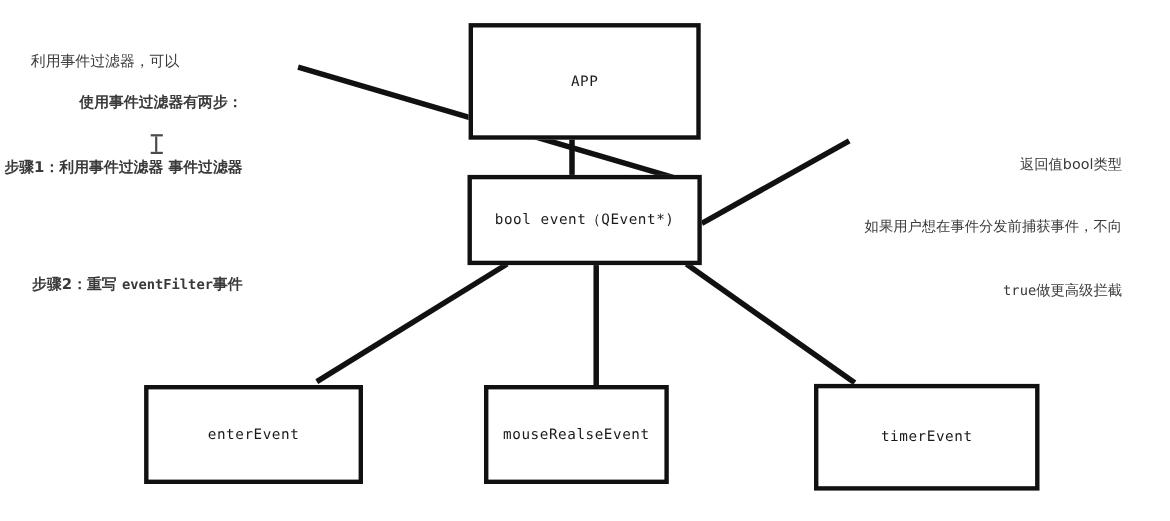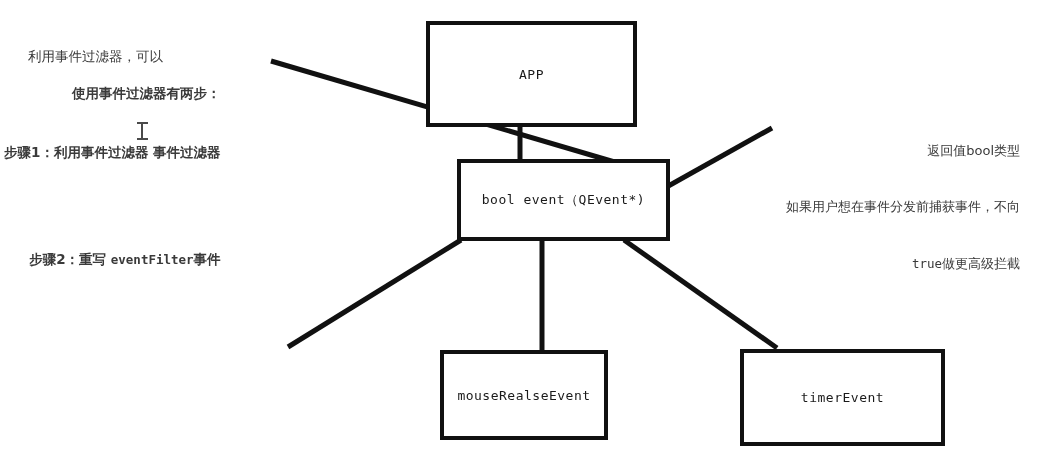--- a/index.html
+++ b/index.html
@@ -34,21 +34,21 @@
     color: #1a1a1a;
     letter-spacing: 0.5px;
     white-space: nowrap;
     text-align: center;
   }
   .node-label.cjk-mix {
     font-family: "DejaVu Sans Mono", "DejaVu Sans", monospace;
   }
 
   #node-app      { left: 426px; top: 21px;  width: 211px; height: 106px; }
-  #node-event    { left: 425px; top: 159px; width: 213px; height: 82px; margin-left: 32px; }
+  #node-event    { left: 425px; top: 159px; width: 213px; height: 82px; }
   #node-enter    { left: 131px; top: 350px; width: 199px; height: 90px; }
   #node-mouse    { left: 440px; top: 350px; width: 168px; height: 90px; }
   #node-timer    { left: 740px; top: 349px; width: 205px; height: 97px; }
 
   
   #connectors {
     position: absolute;
     left: 0;
     top: 0;
     width: 1064px;
@@ -130,20 +130,23 @@
   </svg>
 
   <div class="node" id="node-app">
     <span class="node-label">APP</span>
   </div>
 
   <div class="node" id="node-event">
     <span class="node-label cjk-mix">bool event（QEvent*)</span>
   </div>
 
+  <div class="node" id="node-enter">
+    <span class="node-label">enterEvent</span>
+  </div>
 
   <div class="node" id="node-mouse">
     <span class="node-label">mouseRealseEvent</span>
   </div>
 
   <div class="node" id="node-timer">
     <span class="node-label">timerEvent</span>
   </div>
 
   <div class="annotation" id="note-top-left">

